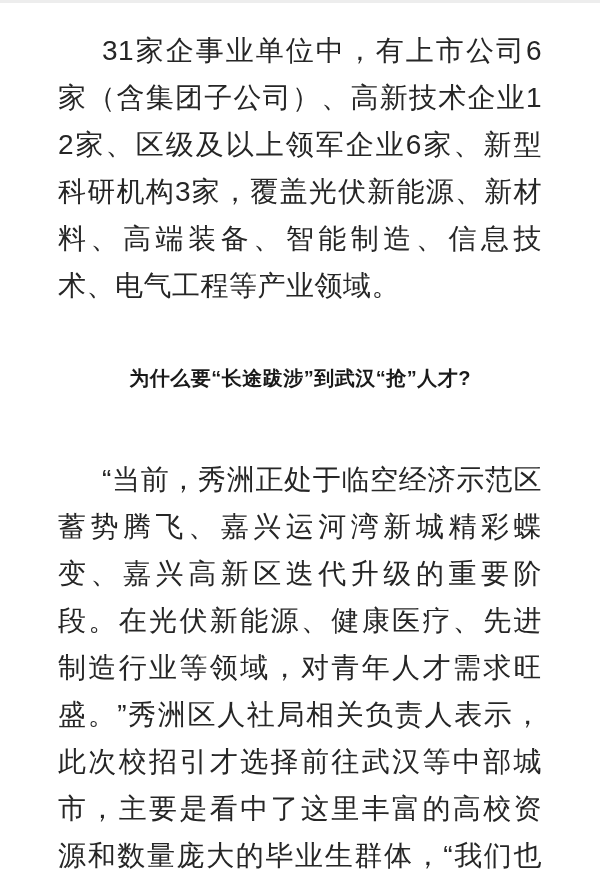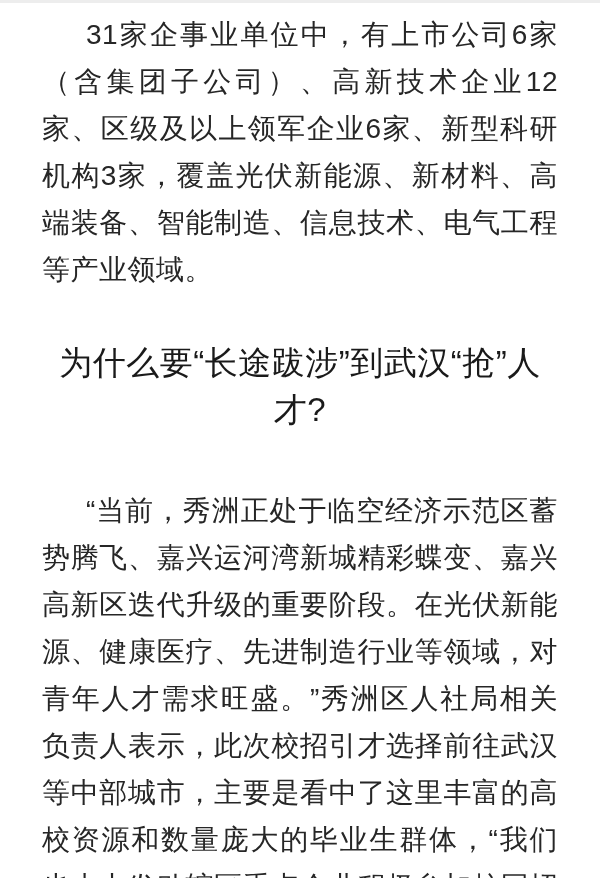--- a/index.html
+++ b/index.html
@@ -16,34 +16,34 @@
   .top-divider {
     height: 3px;
     width: 100%;
     background: #ededed;
   }
   .article {
     padding: 8px 42px 0 42px;
     color: #262626;
   }
   .para {
-    margin: 0;
+    margin: 16px;
     font-size: 28px;
     line-height: 47px;
     letter-spacing: 0.5px;
     text-align: justify;
     text-justify: inter-ideograph;
     text-indent: 44px;
     word-break: break-all;
   }
   .section-heading {
     margin: 46px 0 54px 0;
-    font-size: 33px;
+    font-size: 20px;
     line-height: 47px;
-    font-weight: 400;
+    font-weight: 700;
     color: #1a1a1a;
     text-align: center;
     letter-spacing: 0.5px;
   }
 </style>
 </head>
 <body>
 
 <div class="top-divider"></div>
 

